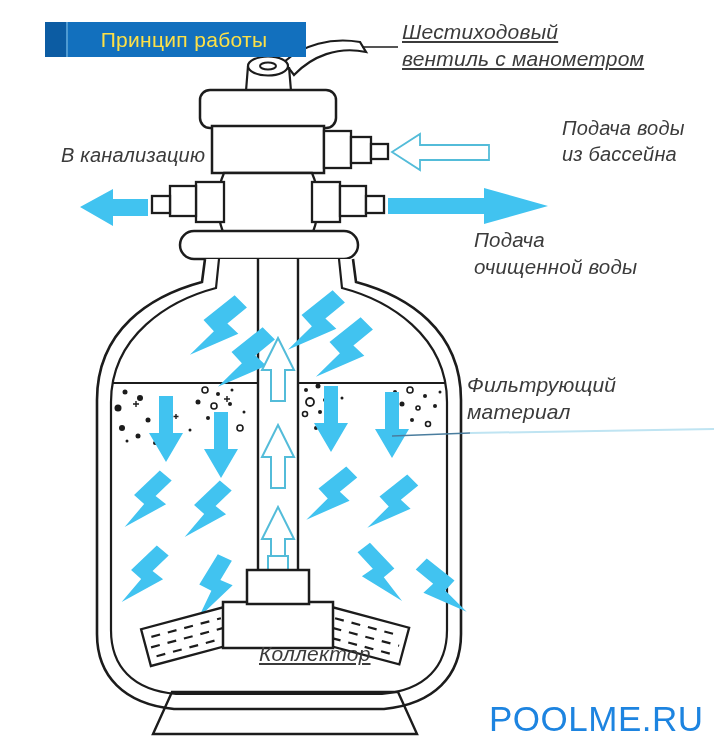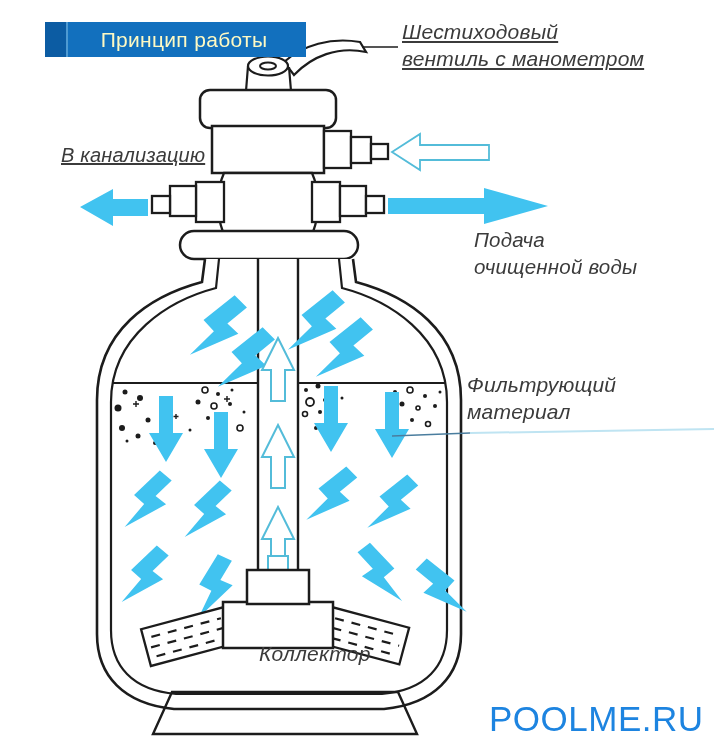--- a/index.html
+++ b/index.html
@@ -13,21 +13,21 @@
   }
   .banner{
     position:absolute;left:45px;top:22px;width:261px;height:35px;
     background:var(--banner-blue,#1270be);display:flex;align-items:center;
   }
   .banner-accent{
     width:21px;height:100%;background:var(--banner-dark,#0c5ca3);
     border-right:2px solid #4e9ad2;flex:0 0 auto;
   }
   .banner-text{
-    flex:1;text-align:center;color:#fef9c3;font-size:21px;font-style:normal;
+    flex:1;text-align:center;color:#fde047;font-size:21px;font-style:normal;
     letter-spacing:.3px;padding-right:6px;
   }
   .watermark{
     position:absolute;left:489px;top:699px;font-size:35px;letter-spacing:.5px;
     color:var(--watermark-blue,#1d84e0);font-style:normal;text-align:center;
   }
   svg{position:absolute;left:0;top:0;}
   .ln{stroke:var(--line,#1c1c1c);fill:none;}
   .shape{stroke:var(--line,#1c1c1c);fill:#ffffff;}
   .cyan{fill:var(--accent-cyan,#41c3f0);stroke:none;}
@@ -187,21 +187,23 @@
     </g>
   </svg>
 
   <div class="banner">
     <div class="banner-accent"></div>
     <span class="banner-text">Принцип работы</span>
   </div>
 
   <div class="lbl" style="left:402px;top:18px;font-size:21px;width:310px;text-decoration:underline;">Шестиходовый
 вентиль с манометром</div>
-  <div class="lbl" style="left:61px;top:142px;font-size:20px;text-decoration:underline;">В канализацию</div>
+  <div class="lbl" style="left:61px;top:142px;font-size:20px;">В канализацию</div>
+  <div class="lbl" style="left:562px;top:115px;font-size:20px;">Подача воды
+из бассейна</div>
   <div class="lbl" style="left:474px;top:227px;font-size:20.5px;">Подача
 очищенной воды</div>
   <div class="lbl" style="left:467px;top:371px;font-size:21px;">Фильтрующий
 материал</div>
-  <div class="lbl" style="left:259px;top:640px;font-size:21px;">Коллектор</div>
+  <div class="lbl" style="left:259px;top:640px;font-size:21px;text-decoration:underline;">Коллектор</div>
 
   <div class="watermark">POOLME.RU</div>
 </div>
 
 </body></html>

